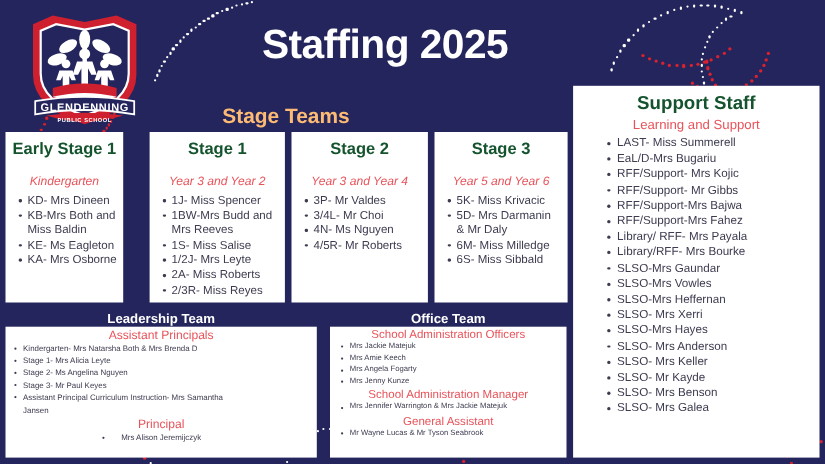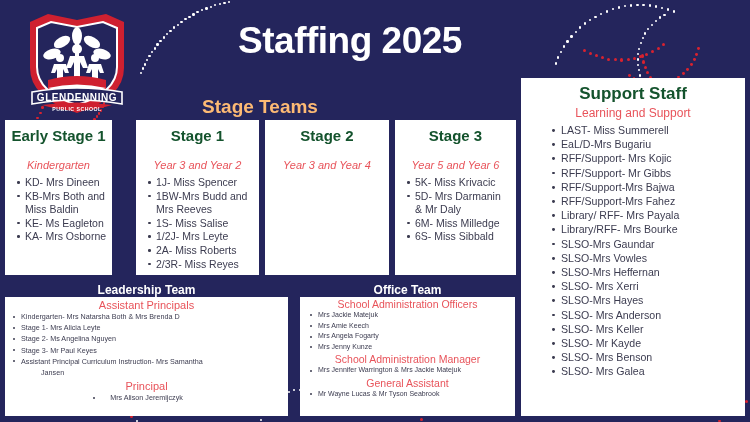--- a/index.html
+++ b/index.html
@@ -75,21 +75,21 @@
     position:absolute;color:#ffffff;font-size:12px;font-weight:bold;text-align:center;
   }
   #lead-hd{left:5px;top:283px;width:283px;}
   #off-hd {left:300px;top:283px;width:215px;}
 
   
   #lead{left:5px;top:297px;width:283px;height:119px;}
   #lead .sub{font-size:11px;margin-top:2px;}
   #lead li{font-size:7.2px;line-height:11.2px;padding-left:16px;}
   #lead li.b::before{width:2px;height:2px;left:8px;top:4.6px;}
-  #lead li.plain{padding-left:16px;margin-left:20px;}
+  #lead li.plain{padding-left:16px;}
   #lead li.center{padding-left:0;text-align:center;}
   #lead li.center.b::before{left:88px;top:4.6px;}
 
   
   #off{left:300px;top:297px;width:215px;height:119px;}
   #off .sub{font-size:10.5px;margin-top:1px;}
   #off li{font-size:7px;line-height:10.6px;padding-left:18px;}
   #off li.b::before{width:2px;height:2px;left:10px;top:4.4px;}
 </style>
 </head>
@@ -345,20 +345,26 @@
       <li class="b">1S- Miss Salise</li>
       <li class="b">1/2J- Mrs Leyte</li>
       <li class="b">2A- Miss Roberts</li>
       <li class="b">2/3R- Miss Reyes</li>
     </ul>
   </div>
 
   <div class="card stage" id="s2">
     <div class="hd">Stage 2</div>
     <div class="sub">Year 3 and Year 4</div>
+    <ul>
+      <li class="b">3P- Mr Valdes</li>
+      <li class="b">3/4L- Mr Choi</li>
+      <li class="b">4N- Ms Nguyen</li>
+      <li class="b">4/5R- Mr Roberts</li>
+    </ul>
   </div>
 
   <div class="card stage" id="s3">
     <div class="hd">Stage 3</div>
     <div class="sub">Year 5 and Year 6</div>
     <ul>
       <li class="b">5K- Miss Krivacic</li>
       <li class="b">5D- Mrs Darmanin</li>
       <li class="cont">&amp; Mr Daly</li>
       <li class="b">6M- Miss Milledge</li>

